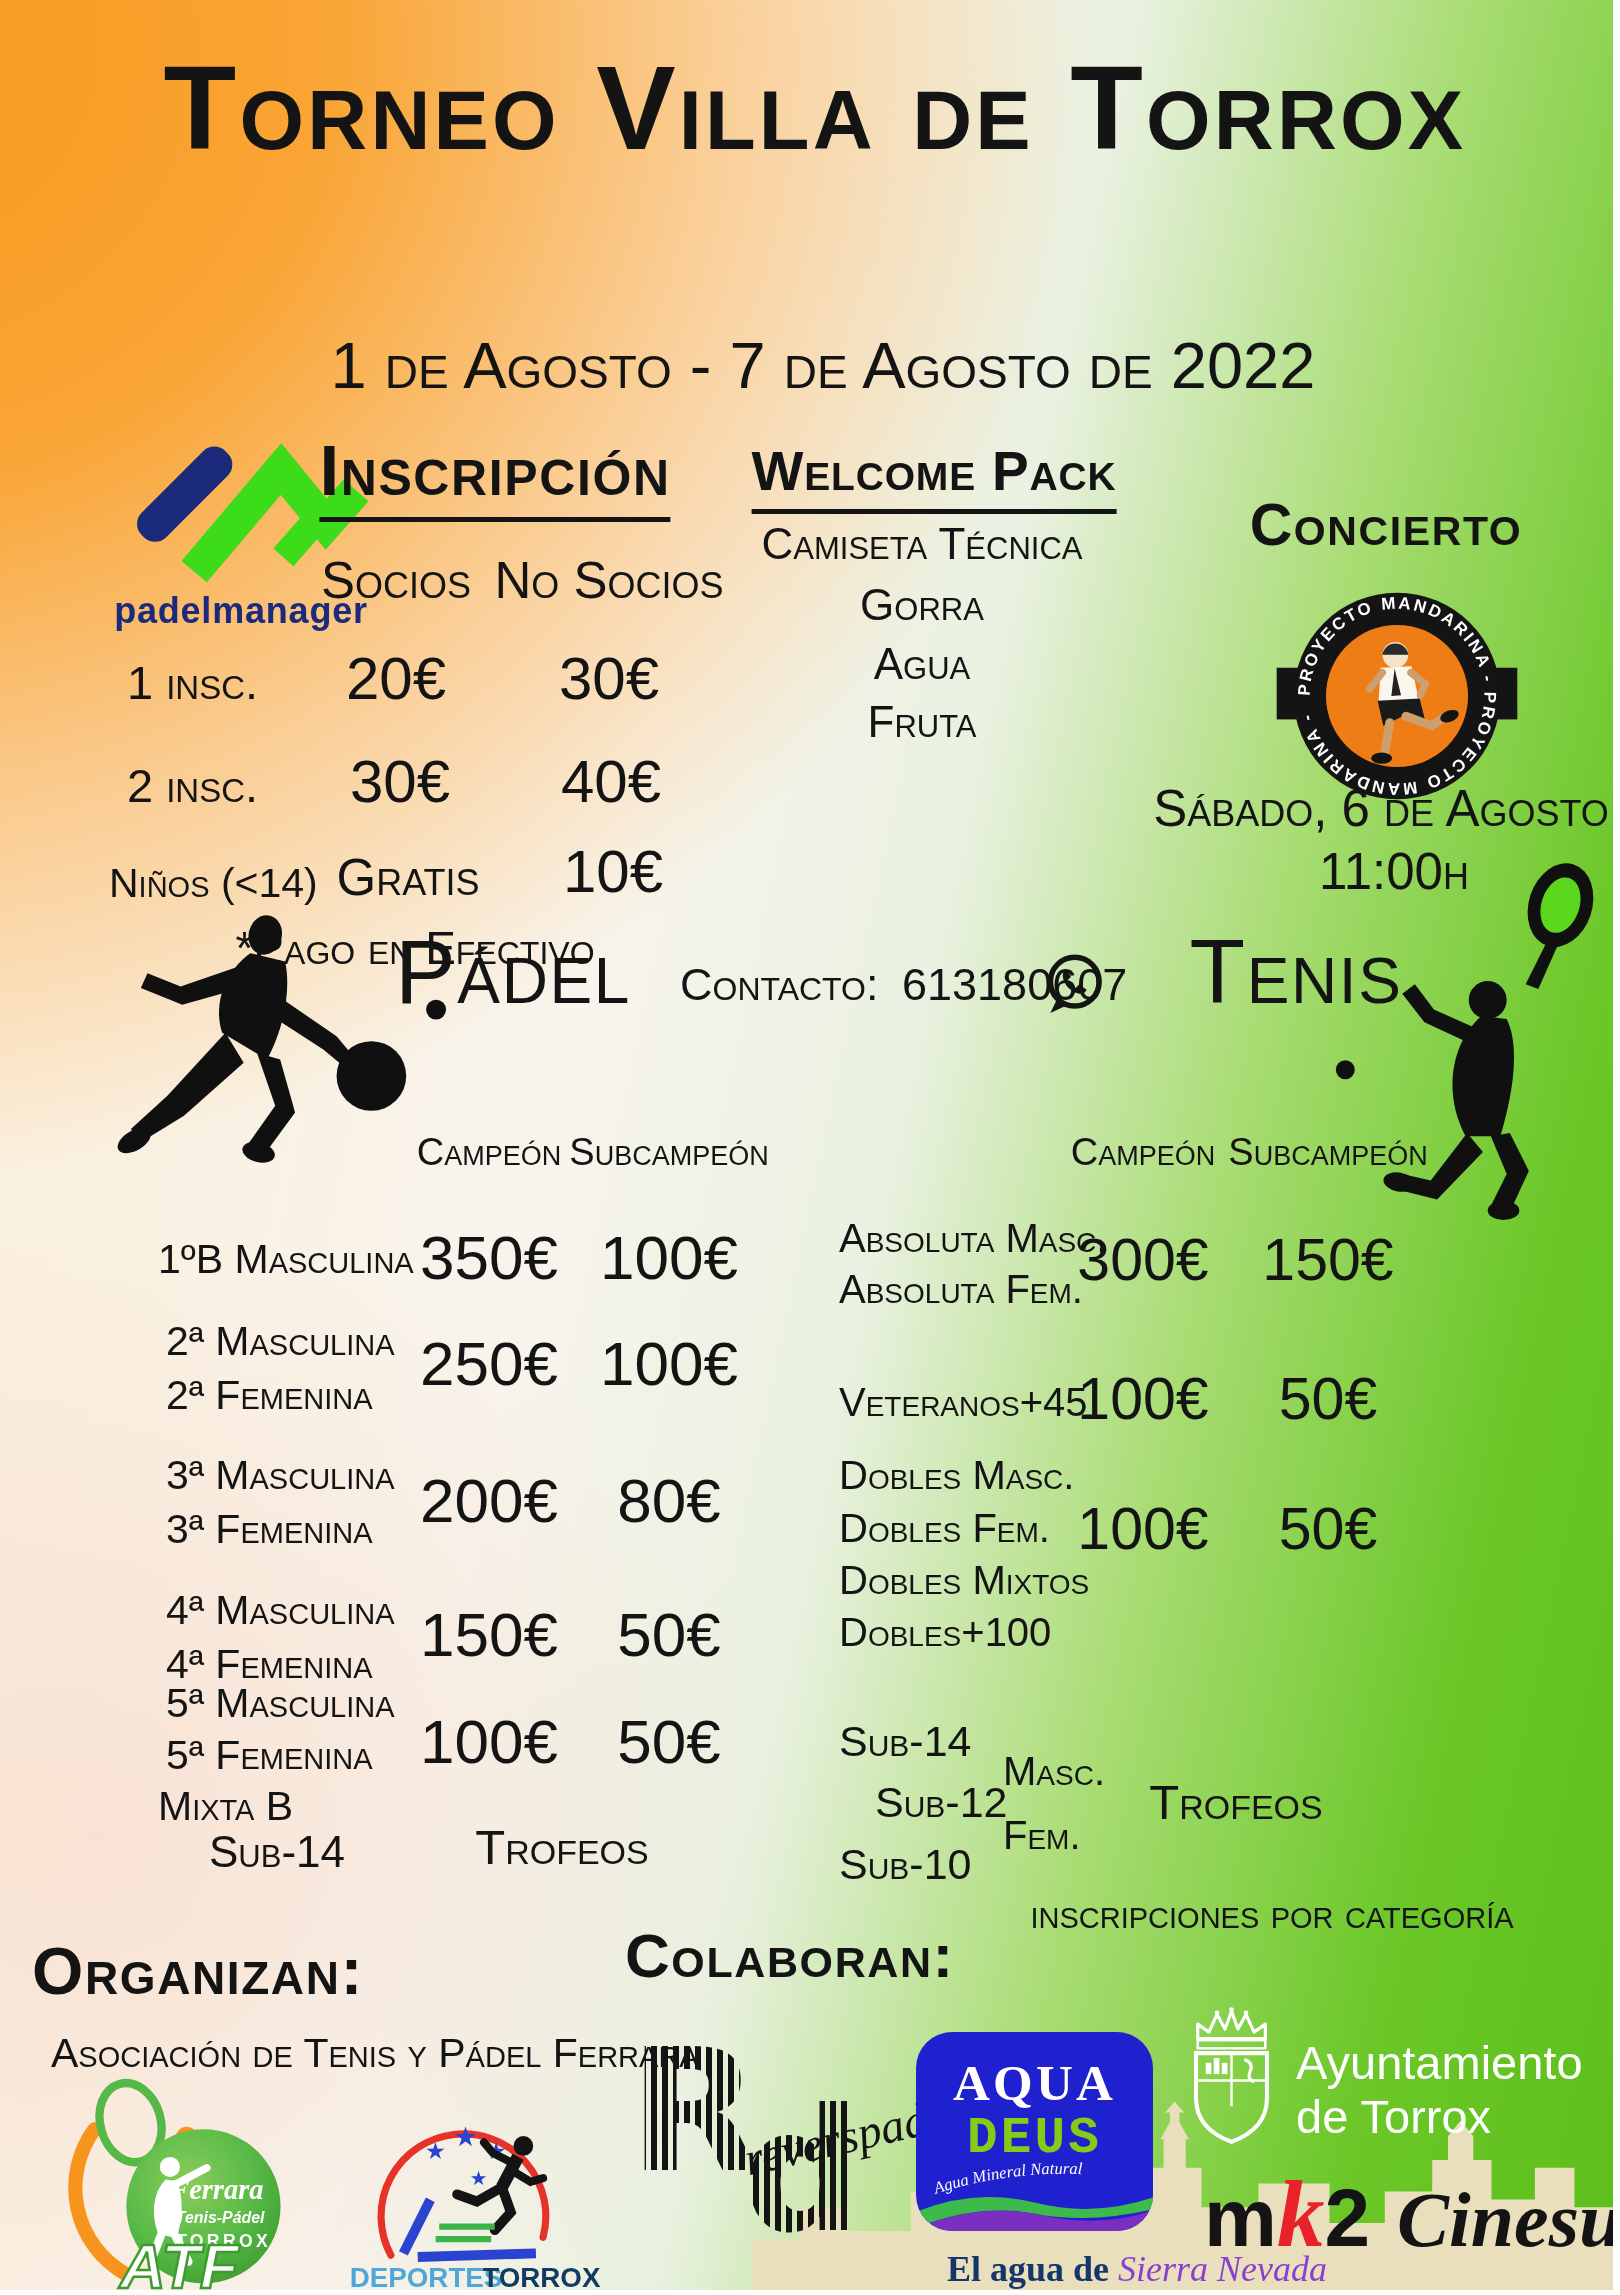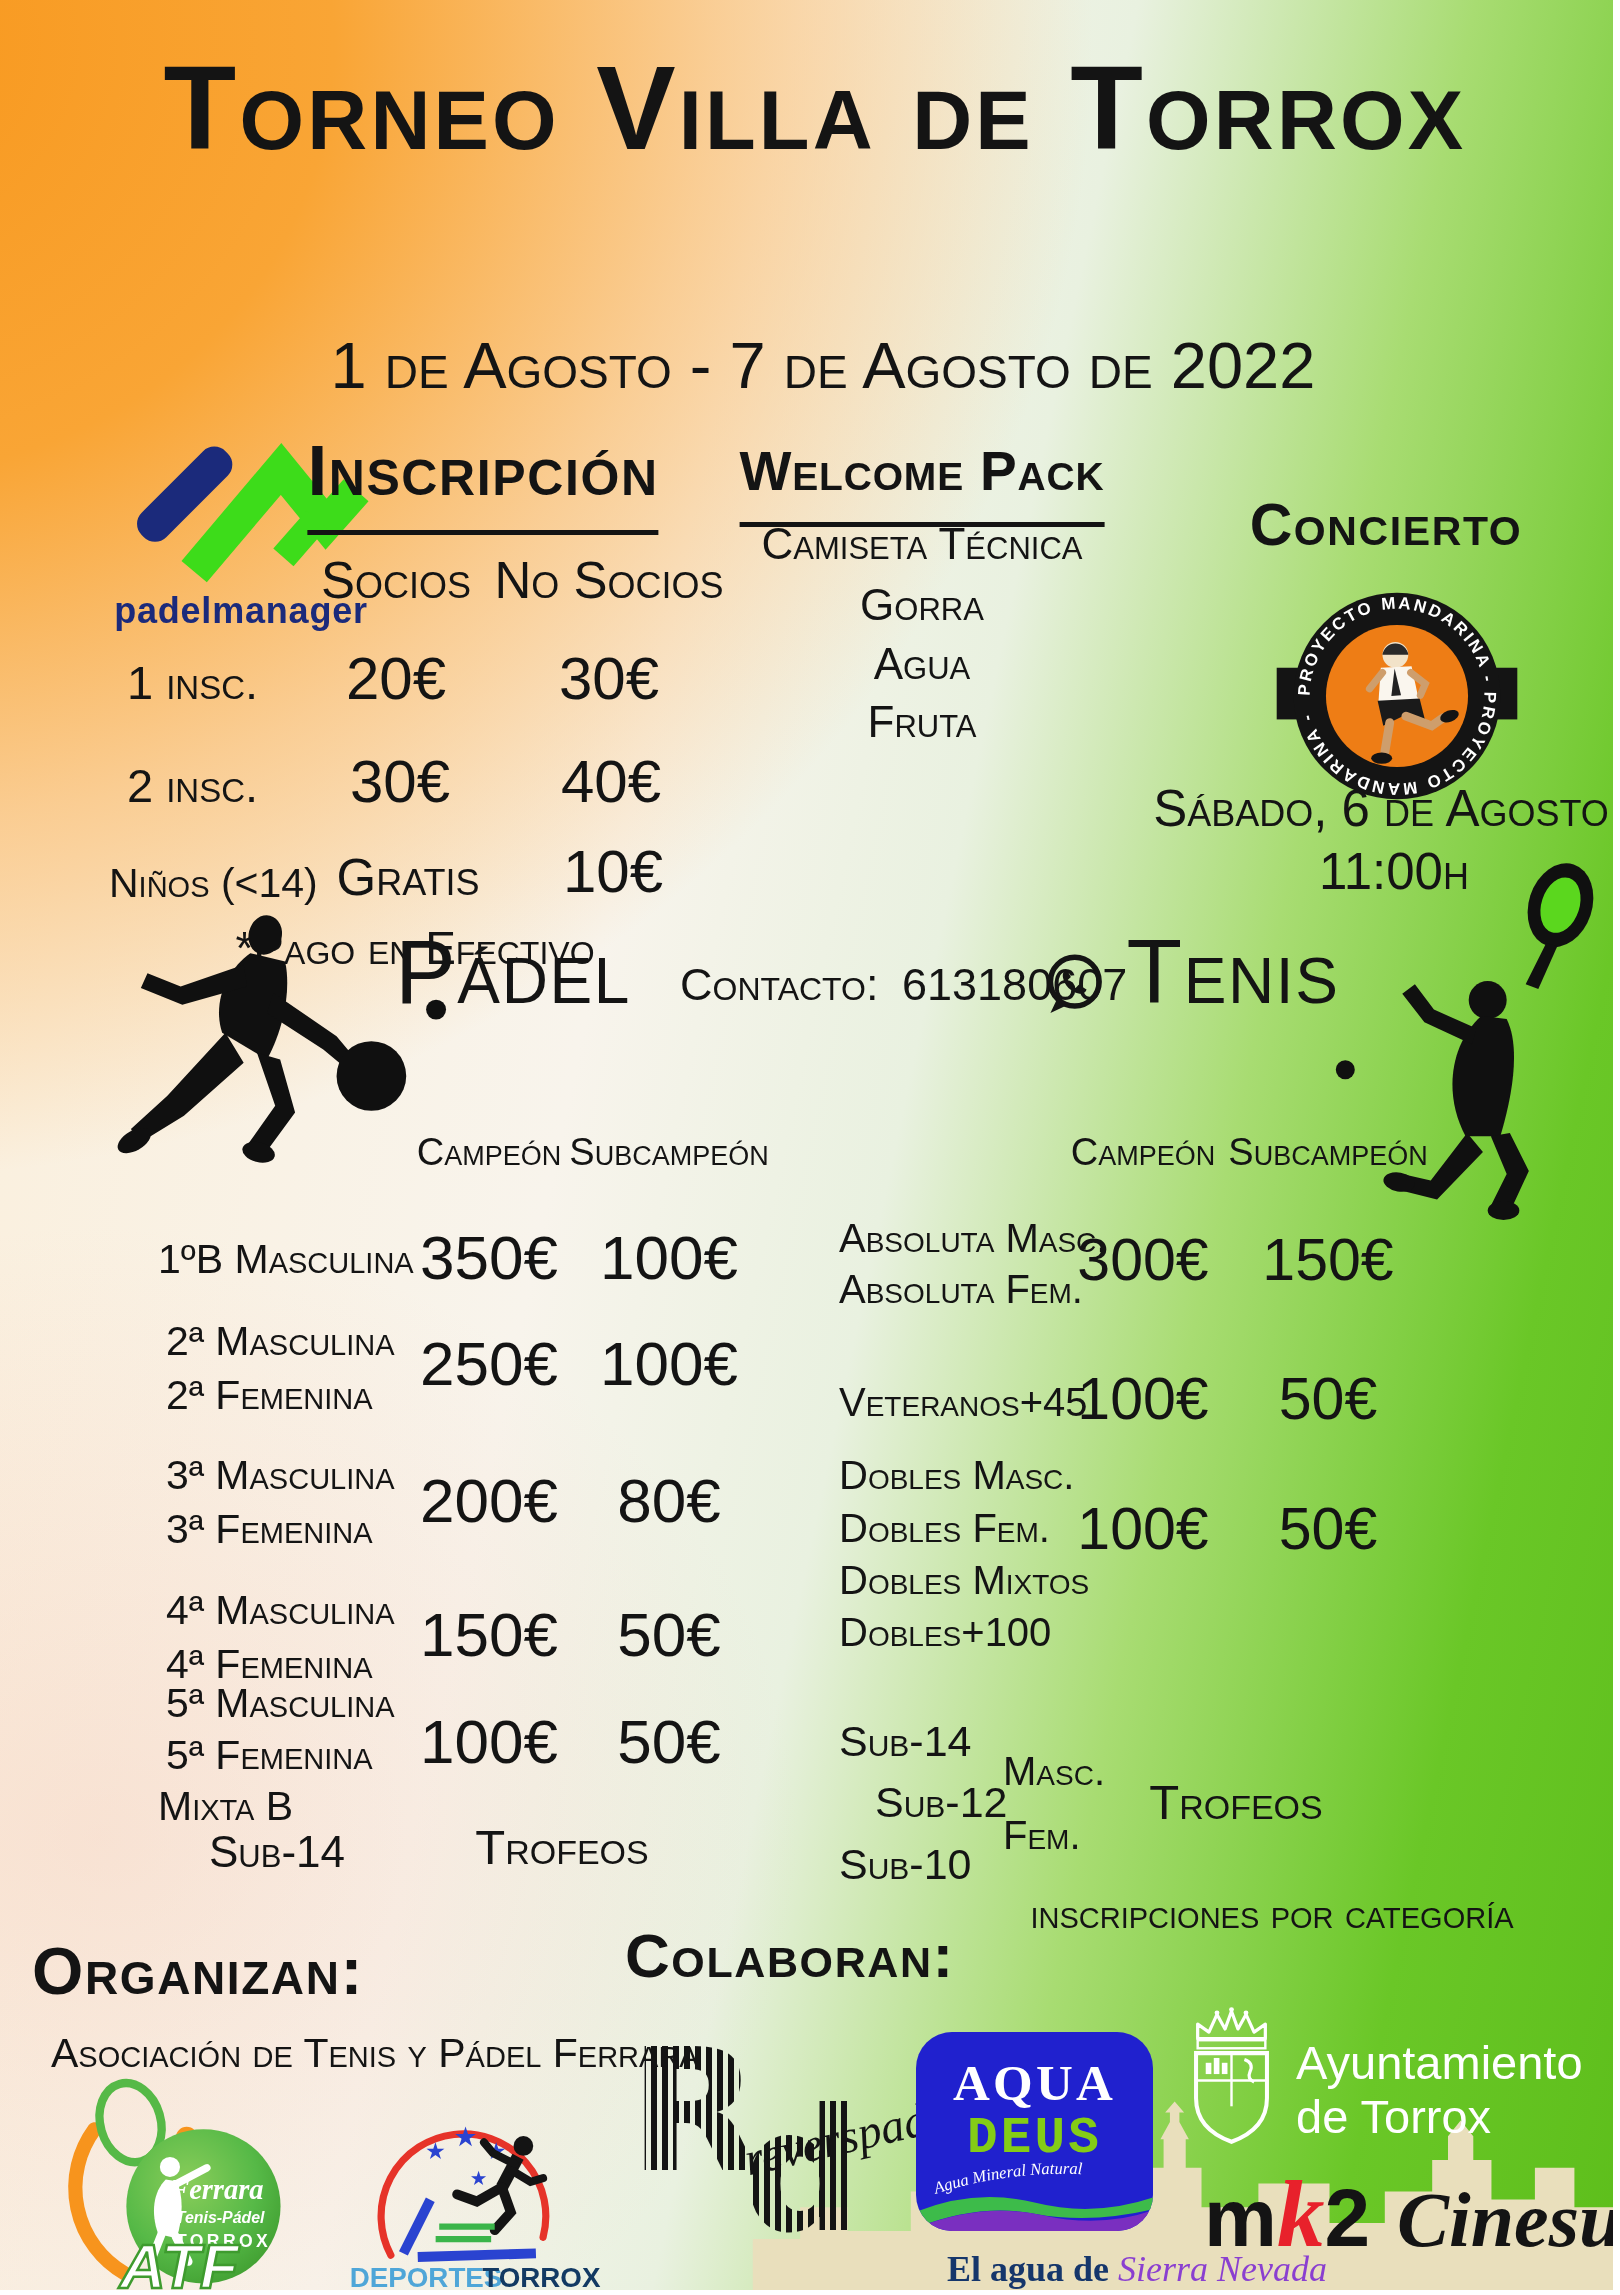--- a/index.html
+++ b/index.html
@@ -9,21 +9,21 @@
     background:
       radial-gradient(62% 38% at 6% 80%, rgba(246,190,170,0.30) 0%, rgba(246,190,170,0) 70%),
       radial-gradient(130% 85% at -8% 2%, #F8981D 0%, #F9A535 22%, rgba(250,195,125,0.78) 40%, rgba(255,250,242,0) 58%),
       linear-gradient(102deg,#FBEED9 0%,#F8F4EC 38%,#E9F1E0 54%,#A8DC72 70%,#6AC727 86%,#5DBE1B 100%);
   }
   .edge-right{position:absolute;right:0;top:0;width:8px;height:100%;background:#ffffff;z-index:9;}
   .edge-bottom{position:absolute;left:0;bottom:0;width:100%;height:4.7px;background:#ffffff;z-index:9;}
   .t{position:absolute;font-variant:small-caps;white-space:nowrap;line-height:1.05;}
   .c{transform:translateX(-50%);}
   .b{font-weight:700;}
-  .u{border-bottom:5.5px solid #141414;padding-bottom:21px;}
+  .u{border-bottom:5.5px solid #141414;padding-bottom:8px;margin-left:12px;}
   .serif{font-family:"Liberation Serif","DejaVu Serif",serif;}
   .nosc{font-variant:normal;}
   svg{position:absolute;overflow:visible;}
   .rp-letter{
     position:absolute;font-variant:normal;font-family:"DejaVu Sans","Liberation Sans",sans-serif;
     font-weight:700;line-height:0.9;
     background:repeating-linear-gradient(90deg,#141414 0 6.3px,rgba(0,0,0,0) 6.3px 11px);
     -webkit-background-clip:text;background-clip:text;color:transparent;
   }
   @supports not ((-webkit-background-clip:text) or (background-clip:text)){
@@ -126,21 +126,21 @@
     <span>Contacto:</span>
     <span style="margin-left:11px;">613180607</span>
   </div>
 
   <svg style="left:1041px;top:951px;" width="66" height="66" viewBox="0 0 84 84">
     <circle cx="43" cy="39" r="31" fill="none" stroke="#141414" stroke-width="7"></circle>
     <path d="M20,62 L12,79 L31,70 Z" fill="#141414"></path>
     <path d="M33,24 c-4,1 -6,5 -5,10 c2,10 10,18 20,20 c5,1 9,-1 10,-5 l-10,-6 l-4,4 c-4,-2 -8,-6 -10,-10 l4,-4 Z" fill="#141414"></path>
   </svg>
 
-  <div class="t c" style="left:1233px;top:924px;font-size:91px;letter-spacing:1.6px;">Tenis</div>
+  <div class="t c" style="left:1296px;top:924px;font-size:91px;letter-spacing:1.6px;">Tenis</div>
 
   <svg style="left:1323px;top:864px;" width="293" height="356" viewBox="0 0 185 225">
     <g fill="#101010">
       <ellipse cx="150" cy="26" rx="20" ry="27" transform="rotate(18 150 26)"></ellipse>
       <ellipse cx="150" cy="26" rx="12" ry="18" fill="#5BD71E" transform="rotate(18 150 26)"></ellipse>
       <path d="M141,50 L128,76 L136,79 L148,52 Z"></path>
       <circle cx="104" cy="86" r="12"></circle>
       <path d="M100,96 C80,114 76,146 90,172 L112,172 C121,142 124,114 116,98 Z"></path>
       <path d="M97,104 L70,92 L58,76 L50,82 L64,100 L94,114 Z"></path>
       <path d="M91,170 L68,200 L50,196 L48,206 L72,212 L101,182 Z"></path>

